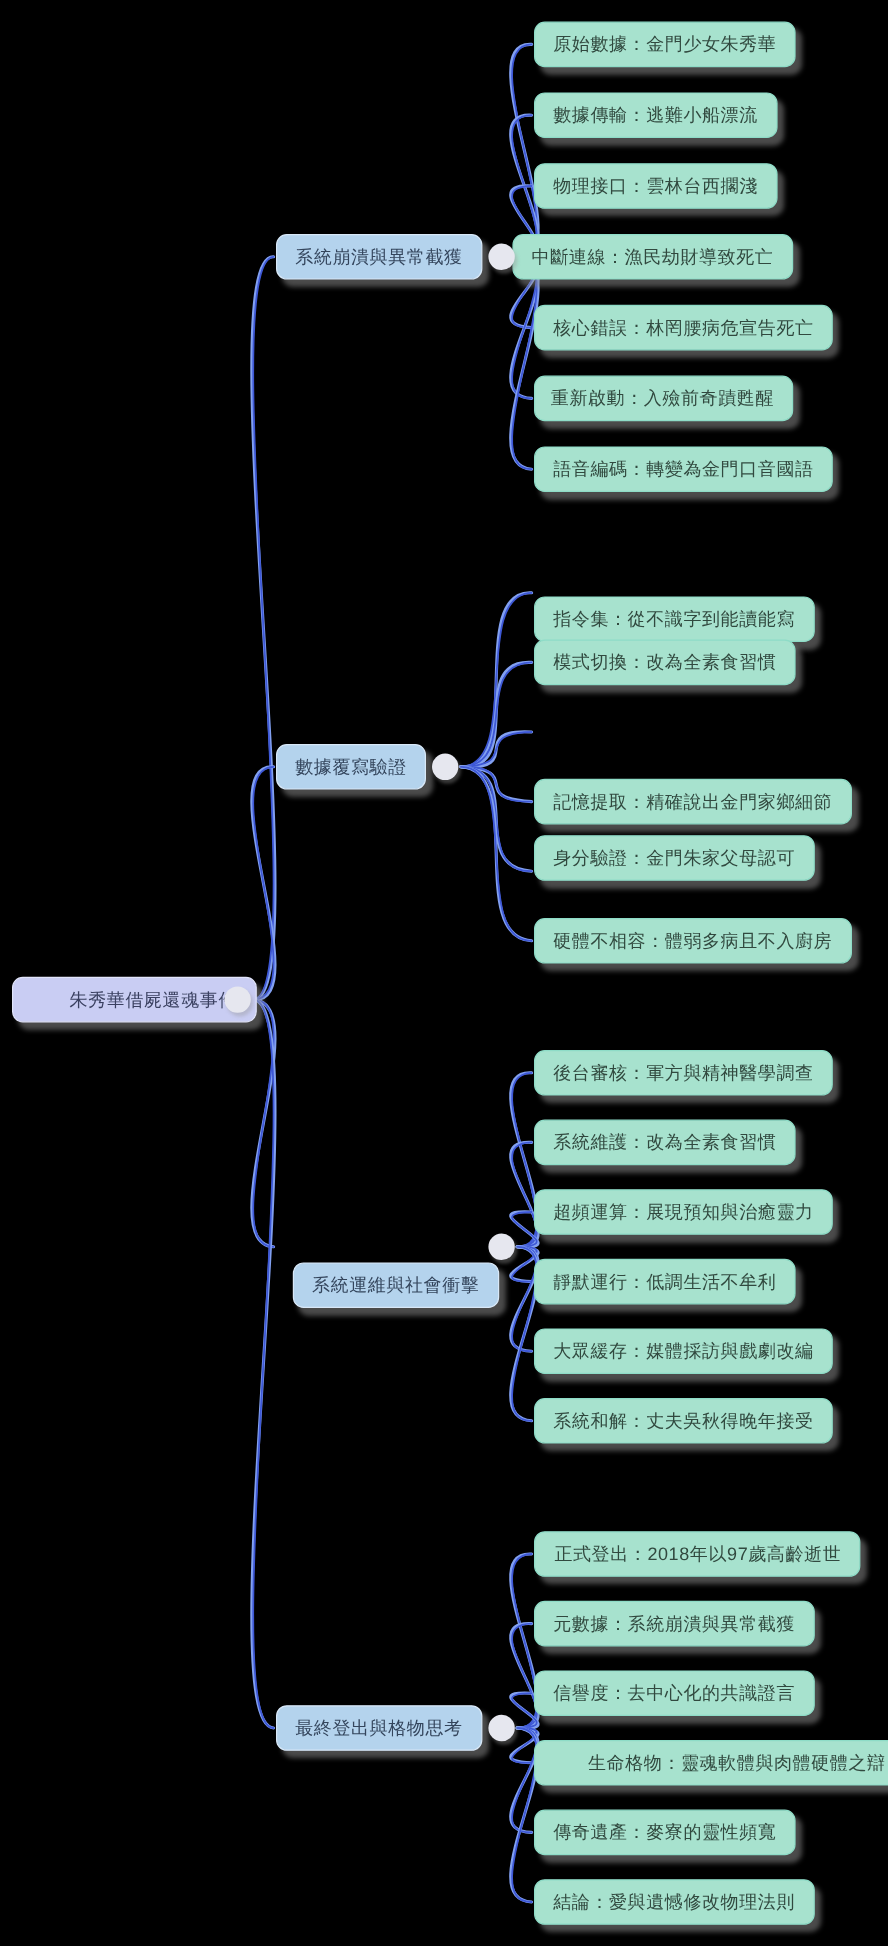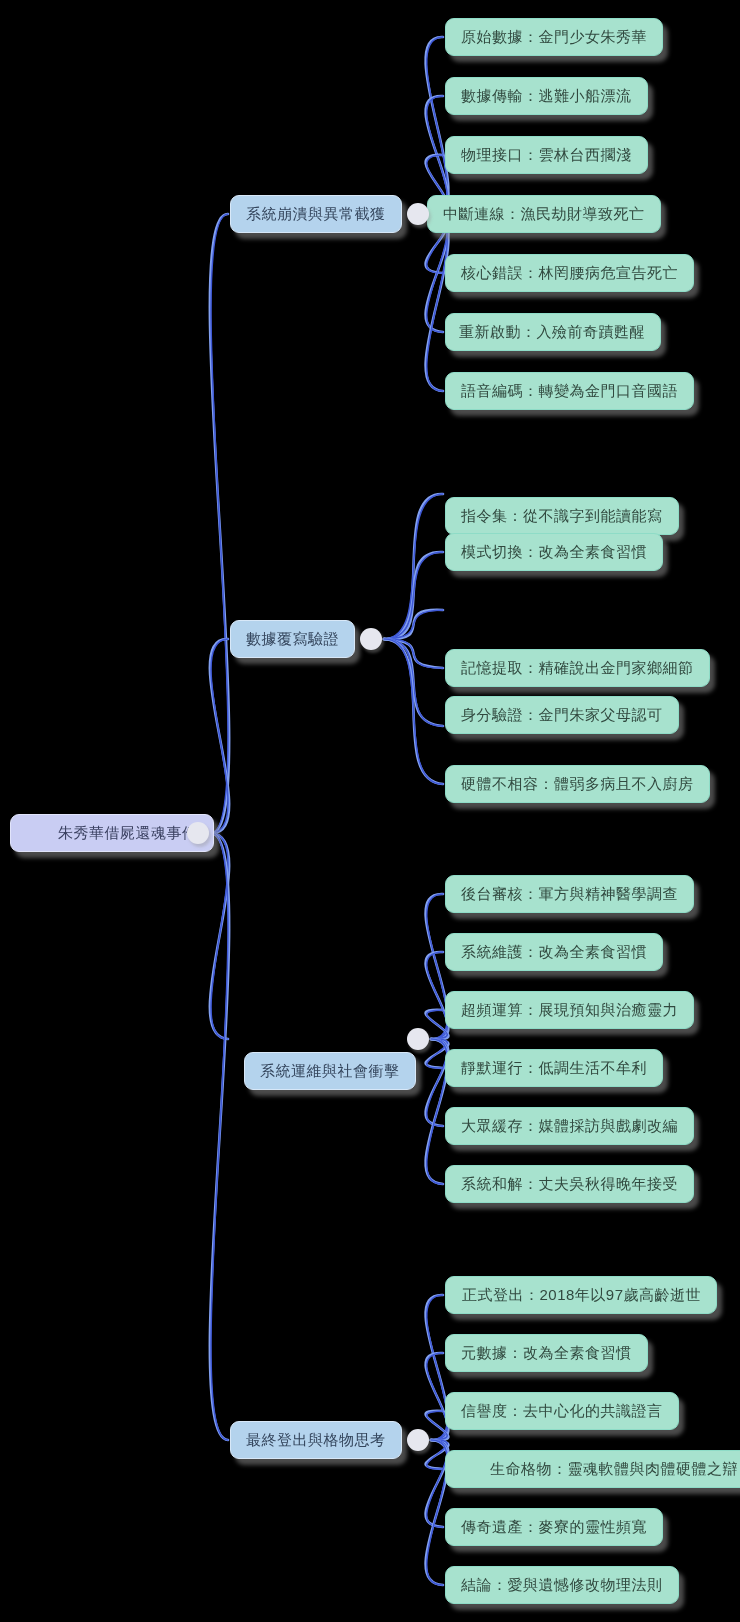--- a/index.html
+++ b/index.html
@@ -109,21 +109,21 @@
     <div class="node leaf" style="left: 445px; top: 765px;">硬體不相容：體弱多病且不入廚房</div>
     <div class="node branch" style="left: 230px; top: 620px;">數據覆寫驗證</div>
     <div class="node leaf" style="left: 445px; top: 875px;">後台審核：軍方與精神醫學調查</div>
     <div class="node leaf" style="left: 445px; top: 933px;">系統維護：改為全素食習慣</div>
     <div class="node leaf" style="left: 445px; top: 991px;">超頻運算：展現預知與治癒靈力</div>
     <div class="node leaf" style="left: 445px; top: 1049px;">靜默運行：低調生活不牟利</div>
     <div class="node leaf" style="left: 445px; top: 1107px;">大眾緩存：媒體採訪與戲劇改編</div>
     <div class="node leaf" style="left: 445px; top: 1165px;">系統和解：丈夫吳秋得晚年接受</div>
     <div class="node branch" style="left: 244px; top: 1020px; margin-top: 32px;">系統運維與社會衝擊</div>
     <div class="node leaf" style="left: 445px; top: 1276px; padding-left: 16px;">正式登出：2018年以97歲高齡逝世</div>
-    <div class="node leaf" style="left: 445px; top: 1334px;">元數據：改為全素食習慣</div>
+    <div class="node leaf" style="left: 445px; top: 1334px;">元數據：系統崩潰與異常截獲</div>
     <div class="node leaf" style="left: 445px; top: 1392px;">信譽度：去中心化的共識證言</div>
     <div class="node leaf" style="left: 445px; top: 1450px; padding-left: 44px;">生命格物：靈魂軟體與肉體硬體之辯</div>
     <div class="node leaf" style="left: 445px; top: 1508px;">傳奇遺產：麥寮的靈性頻寬</div>
     <div class="node leaf" style="left: 445px; top: 1566px;">結論：愛與遺憾修改物理法則</div>
     <div class="node branch" style="left: 230px; top: 1421px;">最終登出與格物思考</div>
     <div class="node root" style="left: 10px; top: 814px; padding-left: 47px;">朱秀華借屍還魂事件</div>
     <div class="collapse" style="left: 187px; top: 822px;"></div>
     <div class="collapse" style="left: 407px; top: 203px;"></div>
     <div class="collapse" style="left: 360px; top: 628px;"></div>
     <div class="collapse" style="left: 407px; top: 1028px;"></div>

